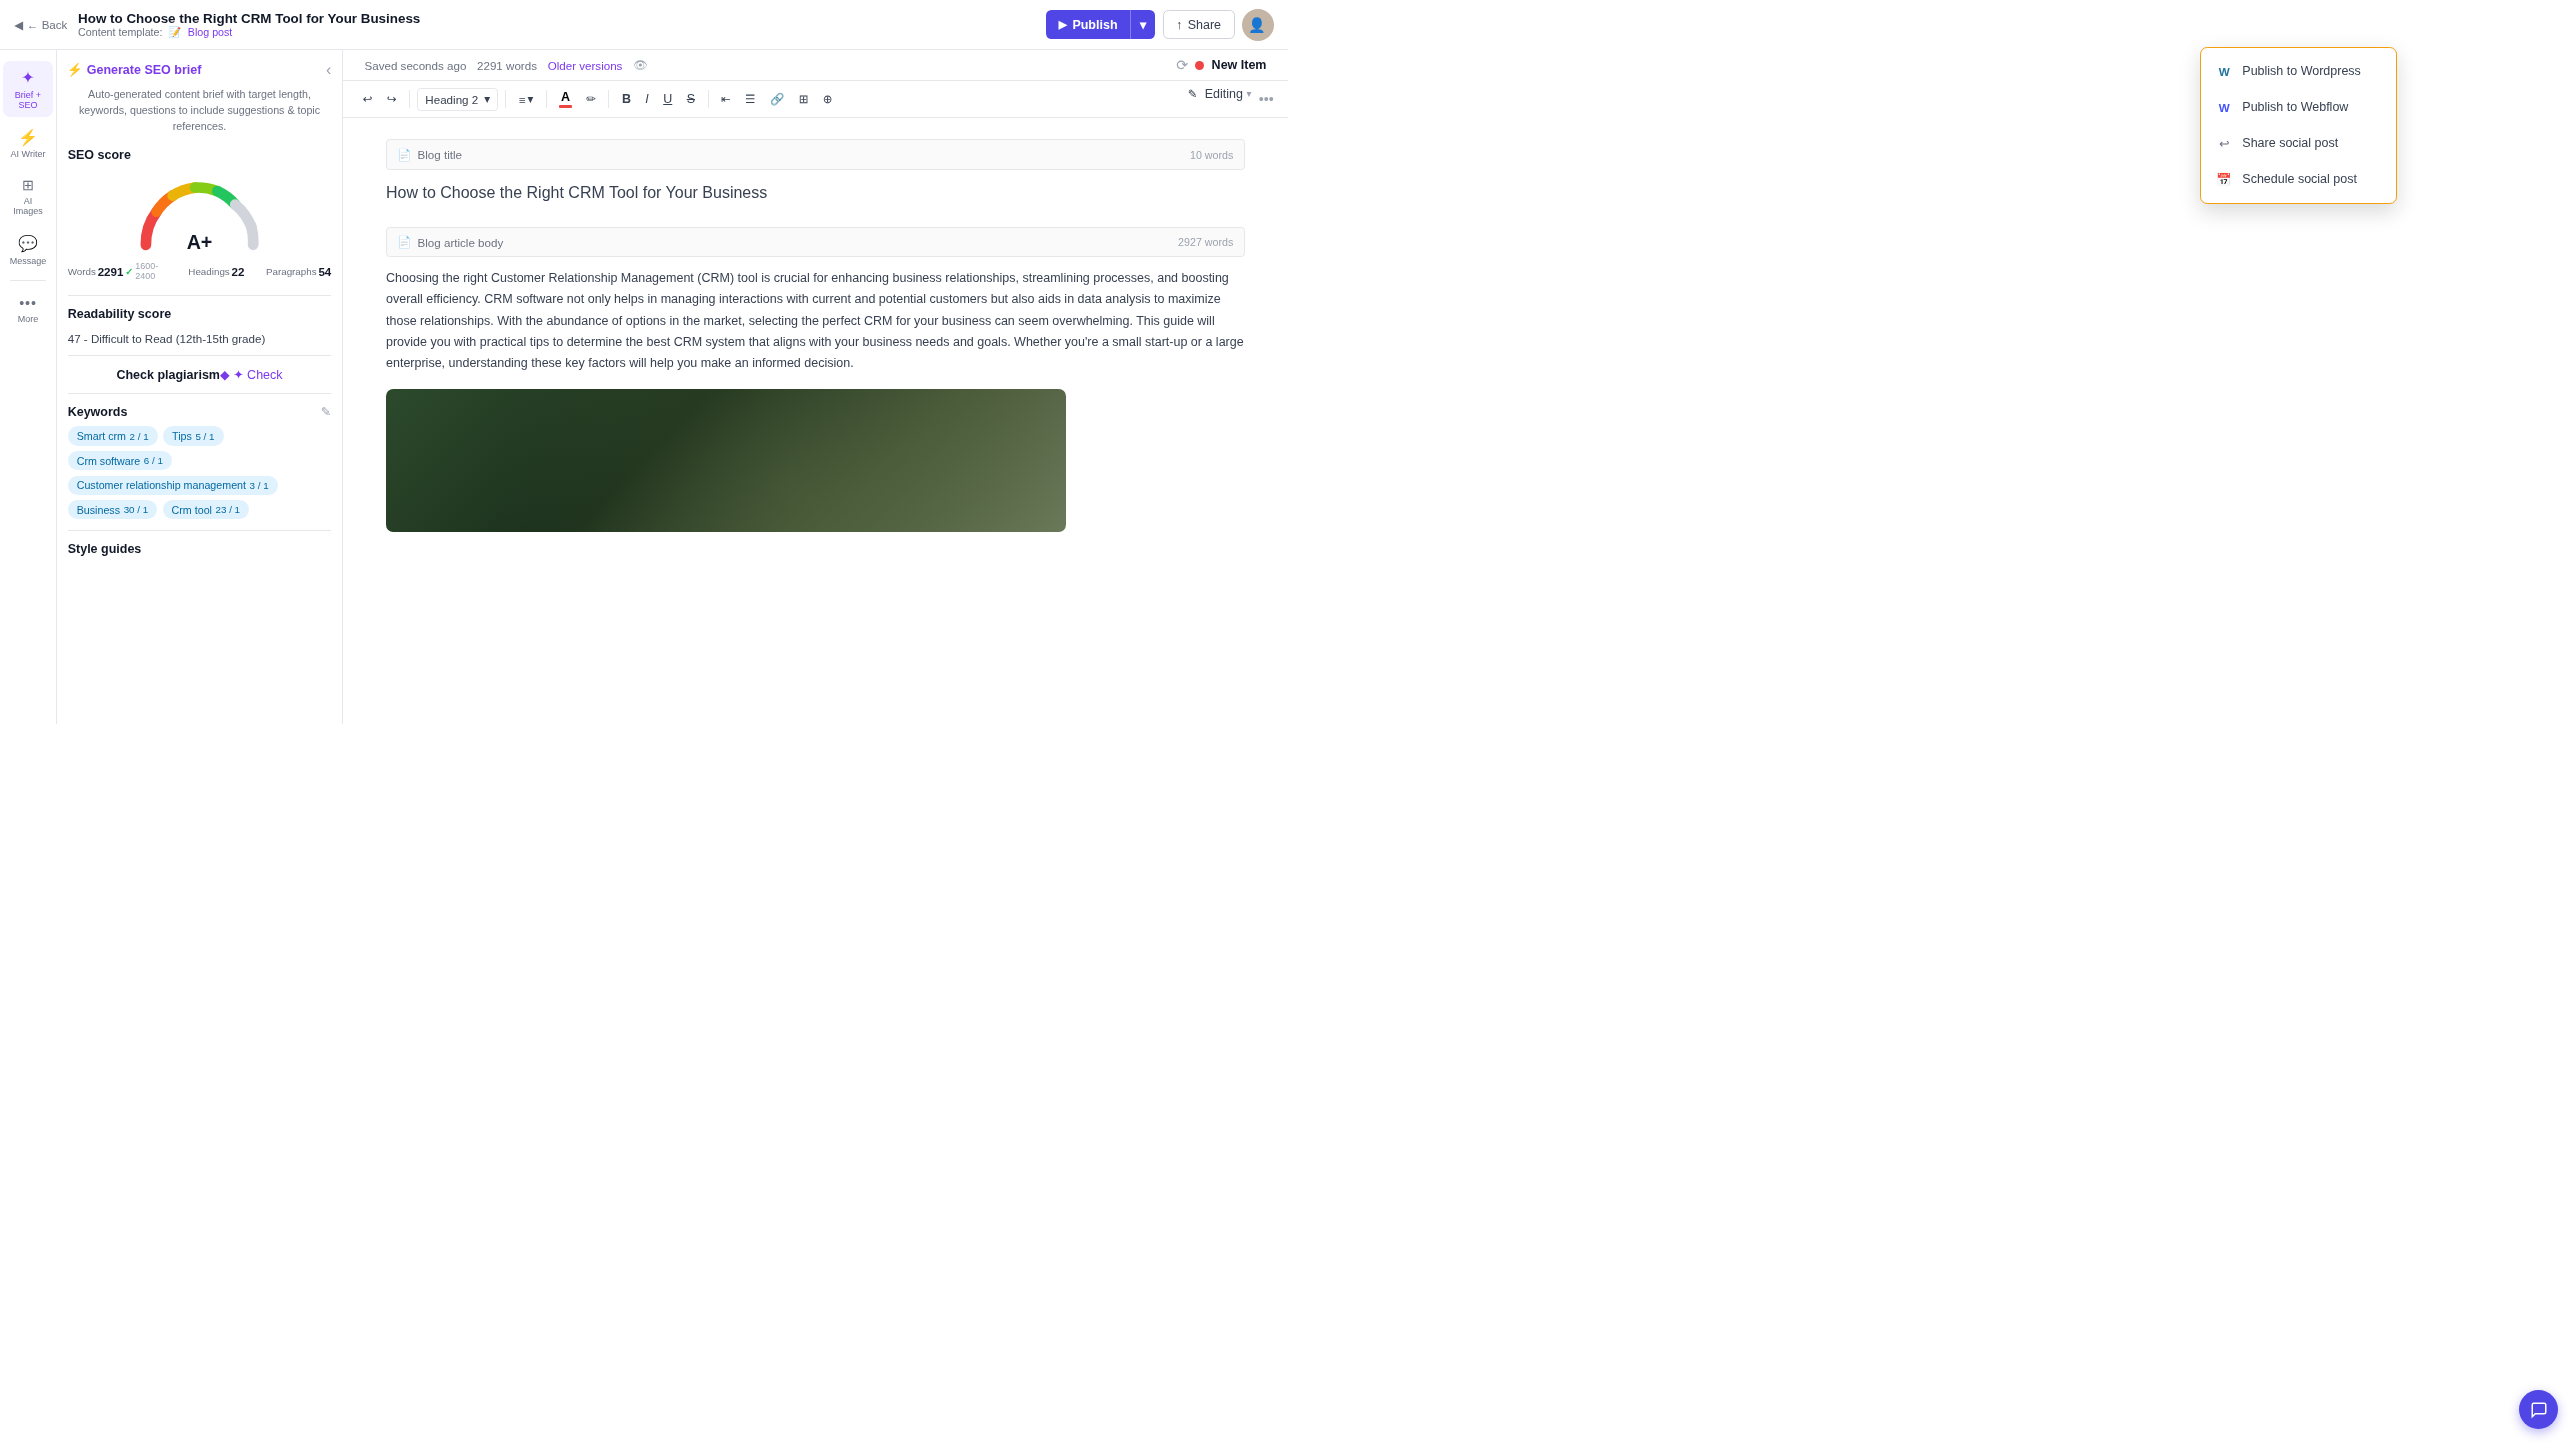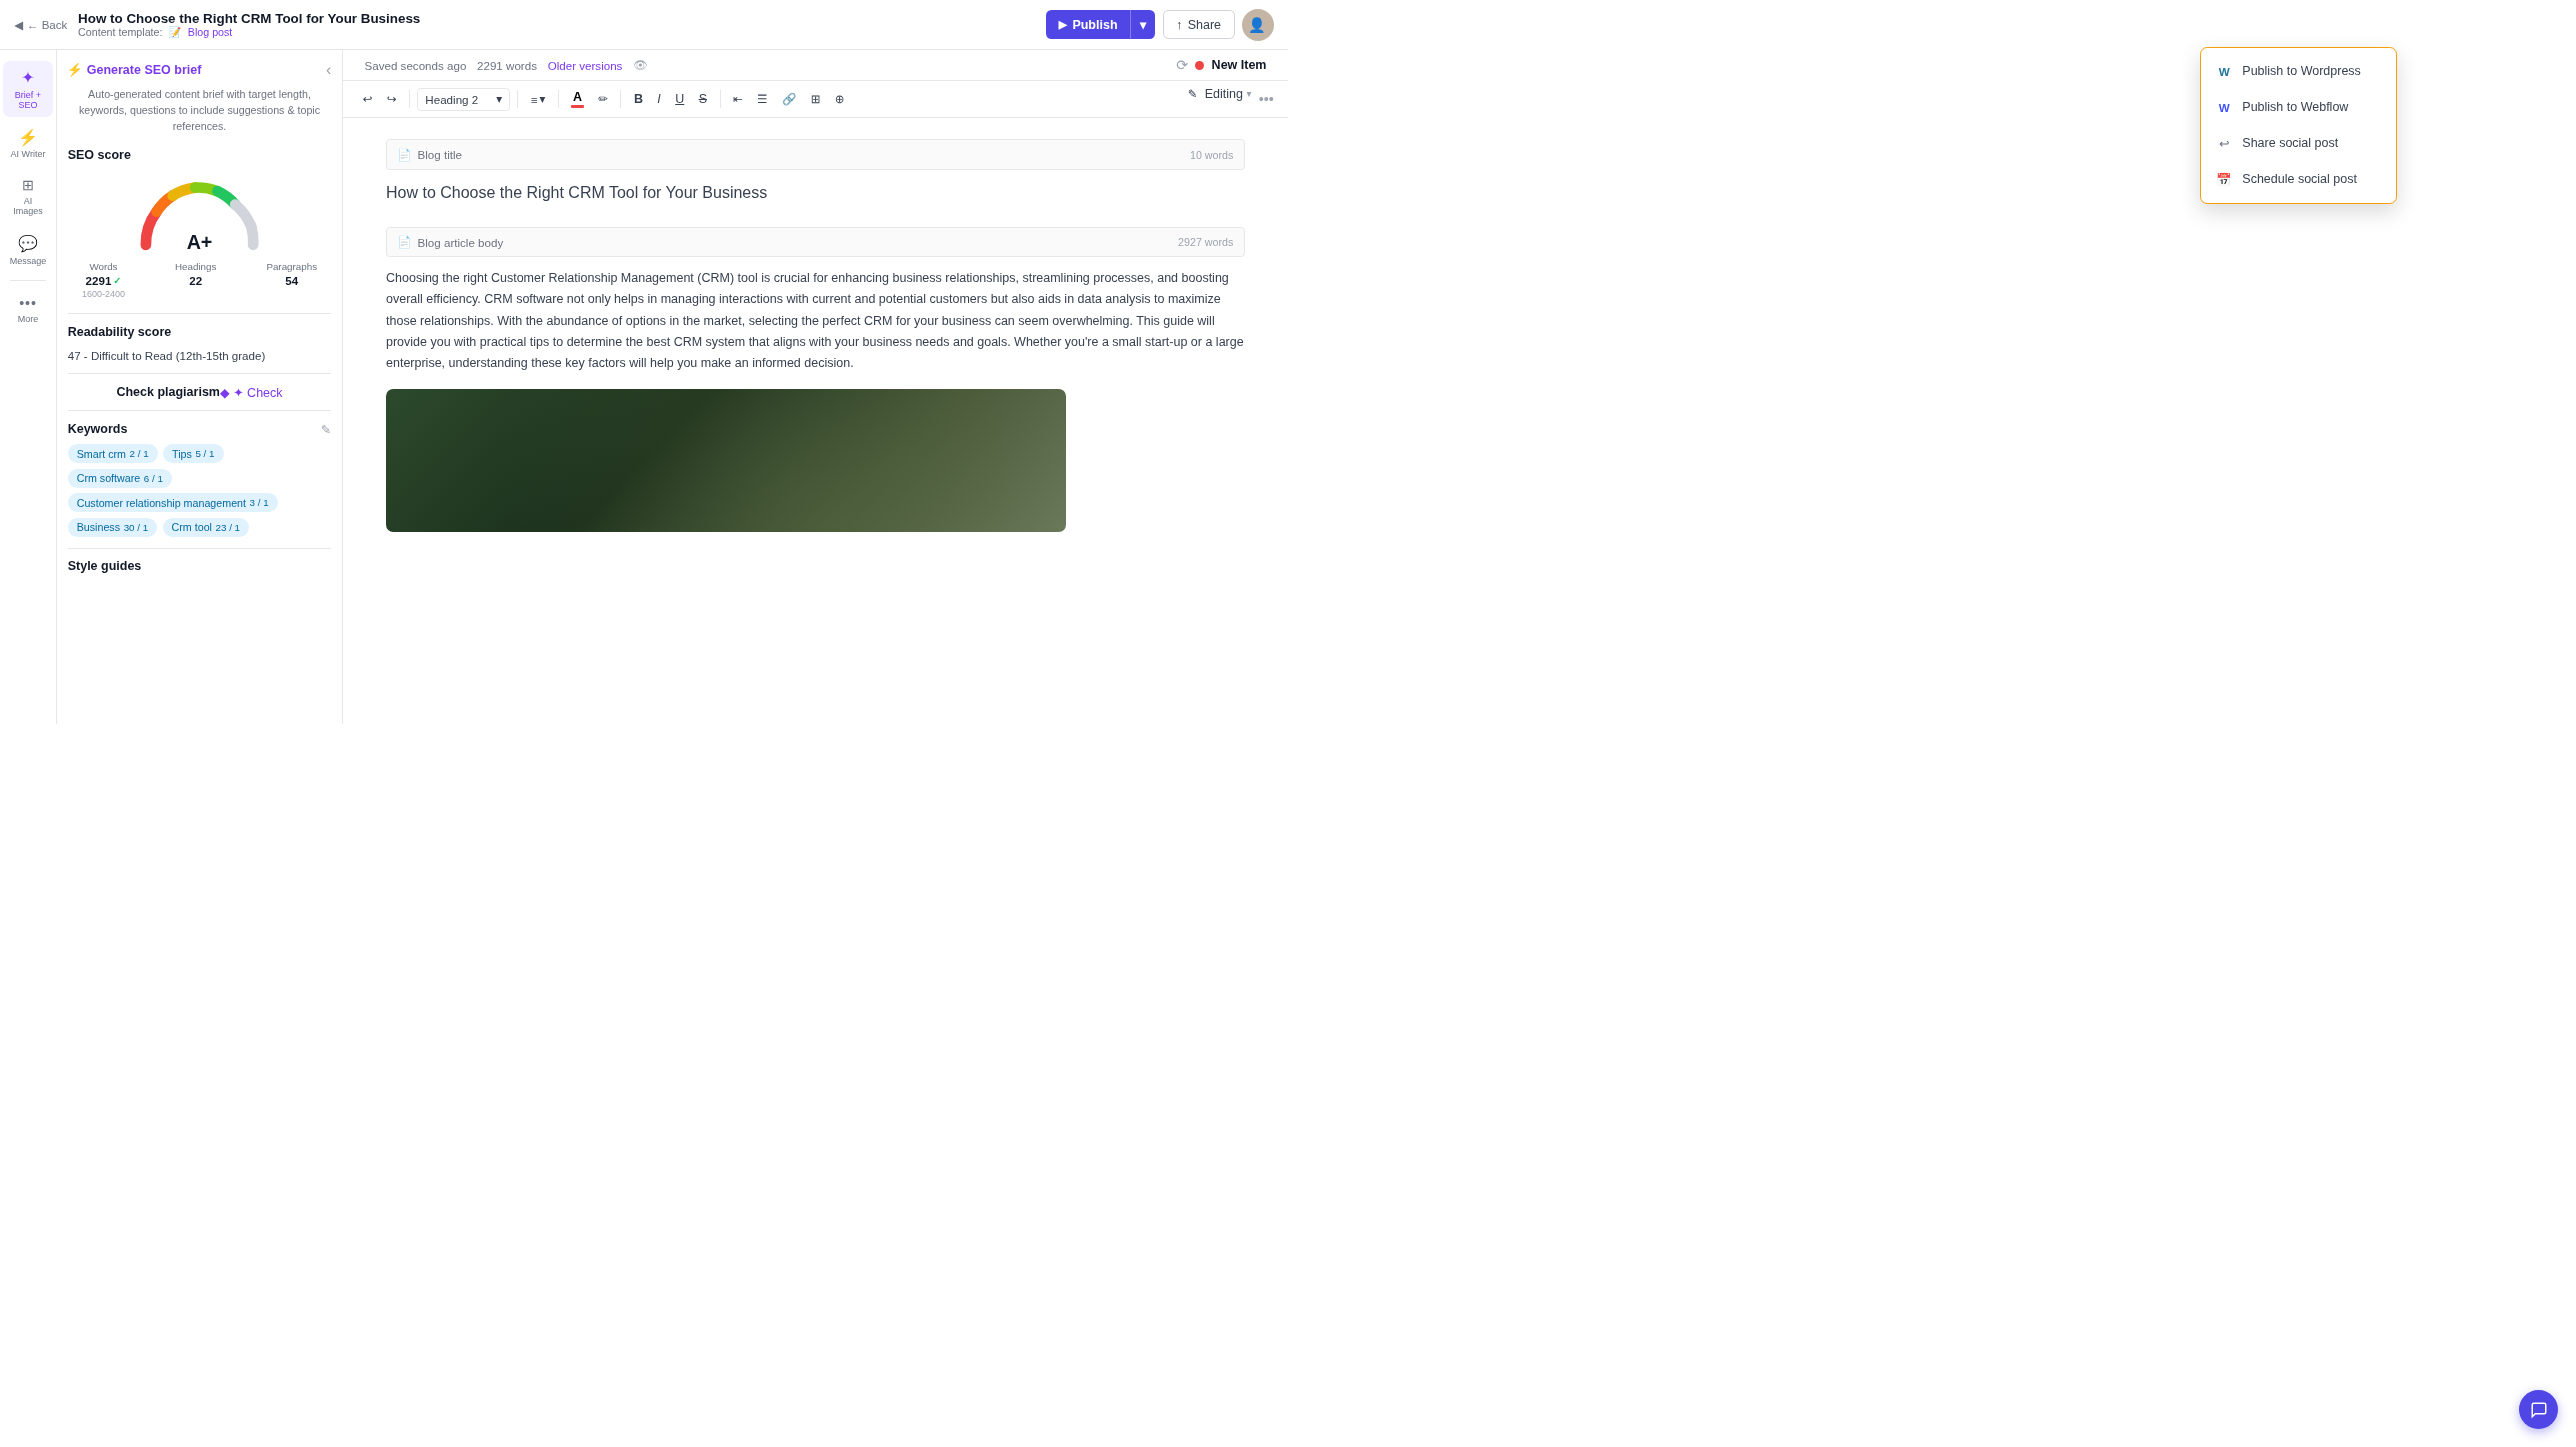--- a/index.html
+++ b/index.html
@@ -221,21 +221,21 @@
     }
     .seo-stats {
       display: flex;
       gap: 21.5px;
       margin-top: 3.6px;
       width: 100%;
       justify-content: space-around;
     }
     .stat-item {
       display: flex;
-      flex-direction: column;
+      flex-direction: row;
       align-items: center;
       gap: 1.8px;
     }
     .stat-label { font-size: 9.8px; color: #6b7280; }
     .stat-value { font-size: 11.6px; font-weight: 600; color: #111827; display: flex; align-items: center; gap: 1.8px; }
     .stat-range { font-size: 9px; color: #9ca3af; }
     .divider { height: 0.9px; background: #e5e7eb; margin: 10.7px 0; }
     .readability-section { margin-bottom: 10.7px; }
     .readability-value { font-size: 11.6px; color: #374151; margin-top: 3.6px; }
     .plagiarism-row {
@@ -322,21 +322,21 @@
       border-radius: 3.6px;
       color: #374151;
       font-size: 11.6px;
       display: flex;
       align-items: center;
       gap: 1.8px;
     }
     .heading-selector {
       display: flex;
       align-items: center;
-      gap: 18px;
+      gap: 6px;
       padding: 3.6px 7.2px;
       border: 0.9px solid #e5e7eb;
       border-radius: 3.6px;
       cursor: pointer;
       font-size: 11.6px;
       color: #374151;
       background: #fff;
     }
     .toolbar-divider {
       width: 0.9px;

